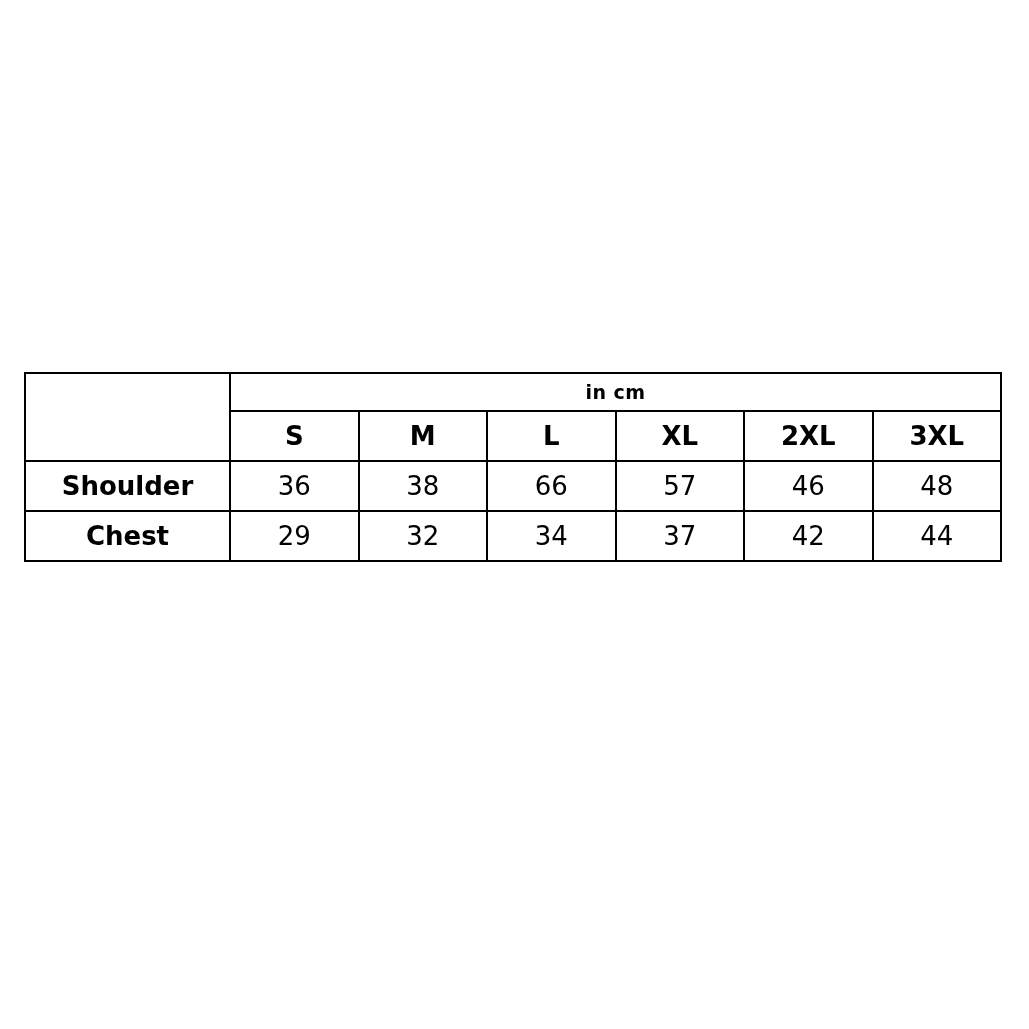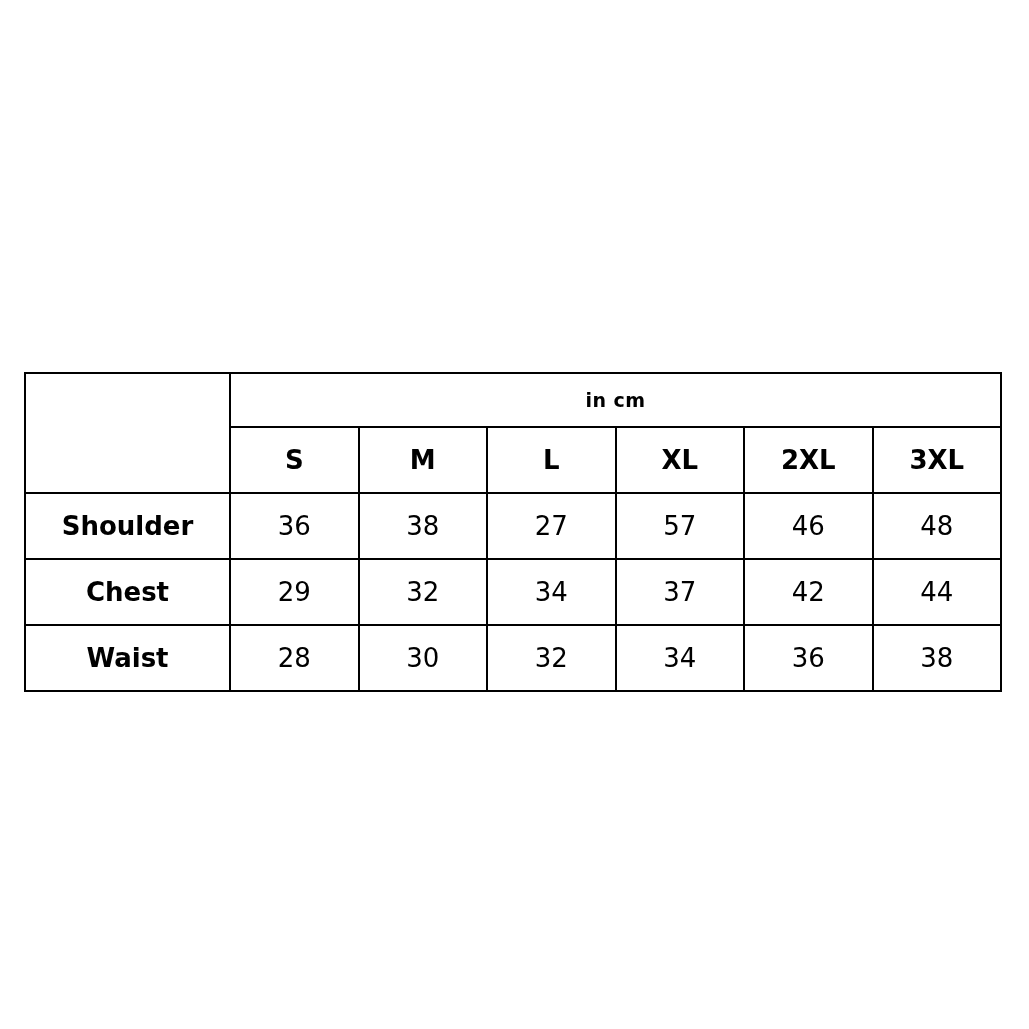--- a/index.html
+++ b/index.html
@@ -27,21 +27,21 @@
     border-collapse: collapse;
     width: 100%;
     table-layout: fixed;
   }
 
   table.size-chart td,
   table.size-chart th {
     border: 2px solid #000000;
     text-align: center;
     vertical-align: middle;
-    padding: 8px;
+    padding: 0;
   }
 
   
   col.col-label { width: 205px; }
   col.col-size  { width: 128.5px; }
 
   
   .unit-cell {
     height: 36px;
     font-size: 19px;
@@ -103,41 +103,32 @@
         <td class="size-head">L</td>
         <td class="size-head">XL</td>
         <td class="size-head">2XL</td>
         <td class="size-head">3XL</td>
       </tr>
 
       <tr>
         <td class="row-label">Shoulder</td>
         <td class="row-value">36</td>
         <td class="row-value">38</td>
-        <td class="row-value">27</td>
+        <td class="row-value">66</td>
         <td class="row-value">57</td>
         <td class="row-value">46</td>
         <td class="row-value">48</td>
       </tr>
 
       <tr>
         <td class="row-label">Chest</td>
         <td class="row-value">29</td>
         <td class="row-value">32</td>
         <td class="row-value">34</td>
         <td class="row-value">37</td>
         <td class="row-value">42</td>
         <td class="row-value">44</td>
       </tr>
 
-      <tr>
-        <td class="row-label">Waist</td>
-        <td class="row-value">28</td>
-        <td class="row-value">30</td>
-        <td class="row-value">32</td>
-        <td class="row-value">34</td>
-        <td class="row-value">36</td>
-        <td class="row-value">38</td>
-      </tr>
 
     </tbody>
   </table>
 </div>
 
 </body></html>

